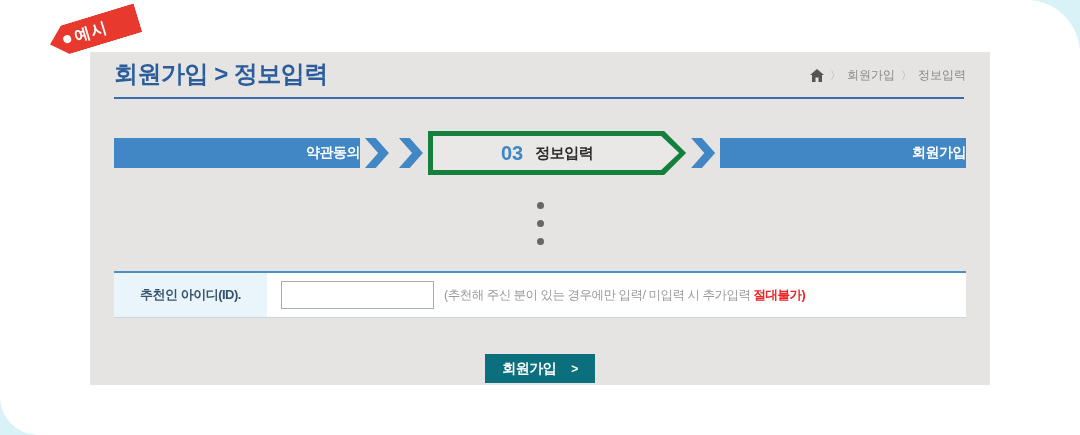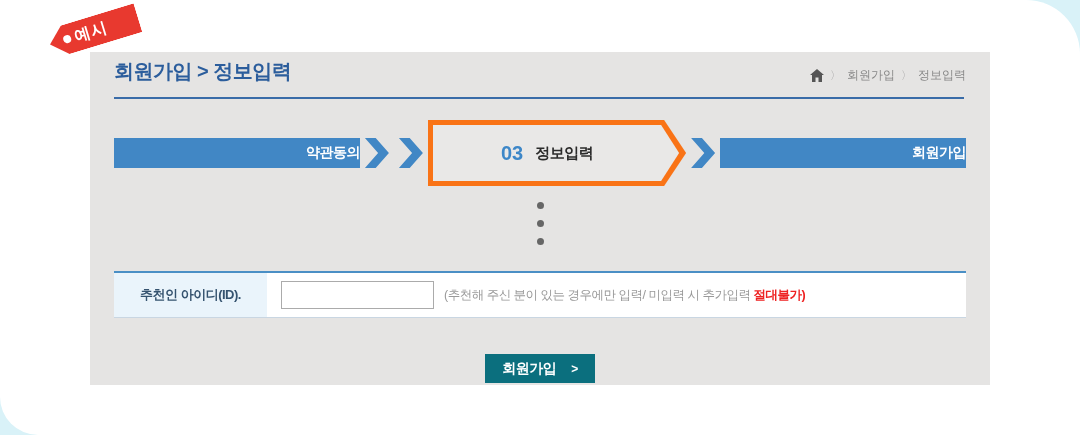--- a/index.html
+++ b/index.html
@@ -6,34 +6,34 @@
   html,body { width:1080px; height:435px; }
   body { font-family:"Liberation Sans","DejaVu Sans",sans-serif; background:#d9f2f8; overflow:hidden; }
 
   .stage { position:relative; width:1080px; height:435px; }
   .page-bg { position:absolute; inset:0; background:#ffffff; border-radius:0 54px 0 38px; }
 
   
   .card { position:absolute; left:90px; top:52px; width:900px; height:333px; background:#e5e4e3; }
 
   
-  .page-title { position:absolute; left:24px; top:6px; font-size:20px; font-weight:700; color:#2b5d9c; letter-spacing:-0.5px; }
+  .page-title { position:absolute; left:24px; top:6px; font-size:24px; font-weight:700; color:#2b5d9c; letter-spacing:-0.5px; }
   .breadcrumb { position:absolute; right:24px; top:15px; display:flex; align-items:center; gap:6px; font-size:12px; color:#888; }
   .breadcrumb .crumb { color:#888; cursor:pointer; }
   .breadcrumb .sep { color:#aaa; font-size:11px; }
   .home-icon { display:inline-flex; align-items:center; cursor:pointer; }
   .title-underline { position:absolute; left:24px; right:26px; top:45px; height:2px; background:#3a6ca8; }
 
   
   .steps { position:absolute; left:24px; top:76px; width:852px; height:50px; display:flex; align-items:center; }
   .step-bar { flex:1; height:30px; background:#4187c5; display:flex; align-items:center; justify-content:flex-end;
               color:#fff; font-size:14px; font-weight:700; letter-spacing:-0.5px; }
   .chev { width:24px; height:30px; background:#4187c5; margin:0 5px; flex:0 0 auto;
           clip-path:polygon(0 0, 45% 0, 100% 50%, 45% 100%, 0 100%, 55% 50%); }
-  .step-current { flex:1.05; height:66px; position:relative; background:#f97316; flex-shrink:0;
+  .step-current { flex:1.05; height:44px; position:relative; background:#15803d; flex-shrink:0;
           clip-path:polygon(0 0, calc(100% - 22px) 0, 100% 50%, calc(100% - 22px) 100%, 0 100%); }
   .step-current .inner { position:absolute; top:5px; bottom:5px; left:5px; right:7px; background:#e9e8e7;
           clip-path:polygon(0 0, calc(100% - 18px) 0, 100% 50%, calc(100% - 18px) 100%, 0 100%);
           display:flex; align-items:center; justify-content:center; gap:12px; padding-right:18px; }
   .step-num { color:#3d87c8; font-size:20px; font-weight:700; }
   .step-current-label { color:#2b2b2b; font-size:15px; font-weight:700; letter-spacing:-0.5px; }
 
   
   .dots { position:absolute; left:0; right:0; top:150px; display:flex; flex-direction:column; align-items:center; gap:11px; }
   .dot { width:7px; height:7px; border-radius:50%; background:#666; }

